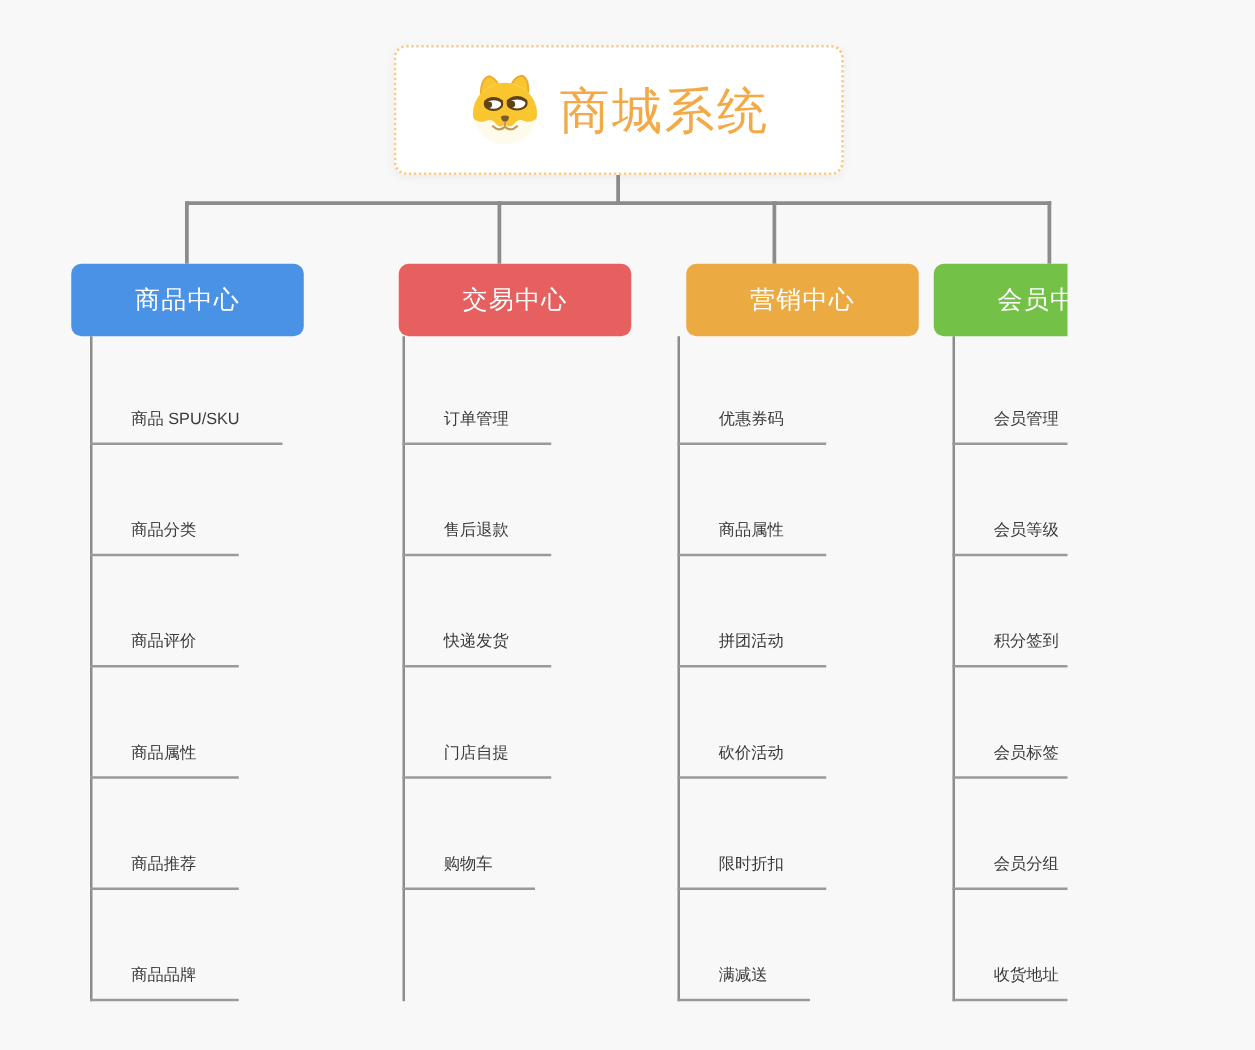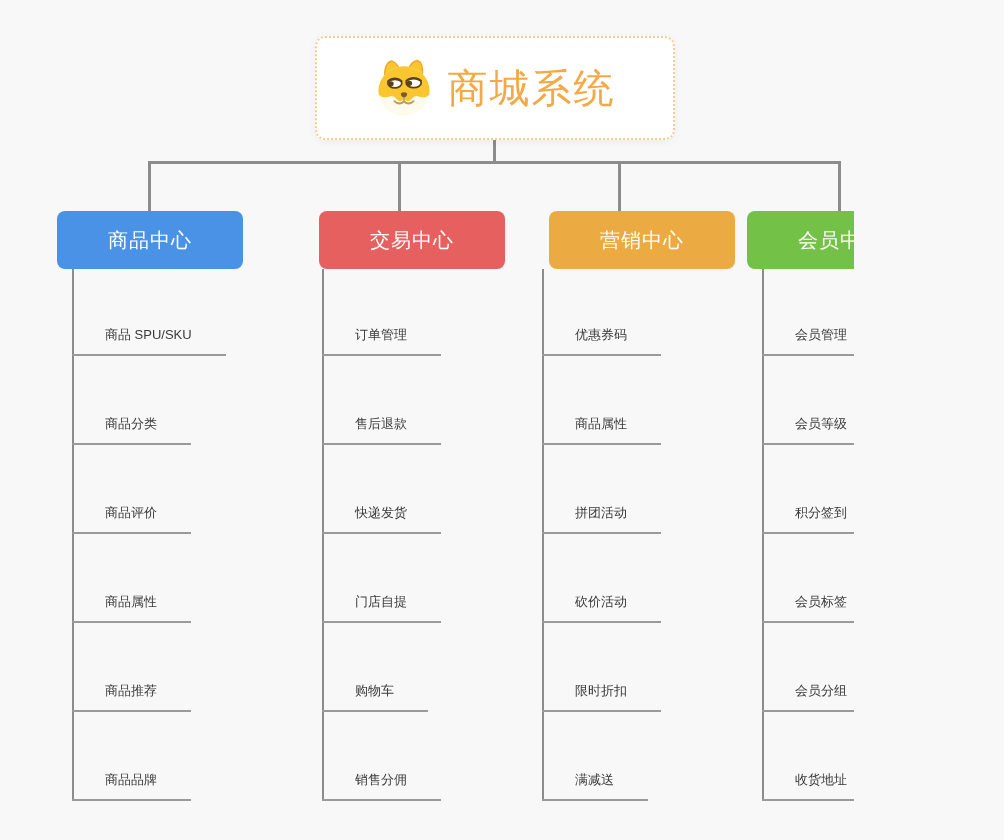--- a/index.html
+++ b/index.html
@@ -120,21 +120,20 @@
   <div class="node col1 row3">商品评价</div>
   <div class="node col1 row5">商品推荐</div>
   <div class="node col1 row4">商品属性</div>
   <div class="node col1 row6">商品品牌</div>
 
   <div class="node col2 row1">订单管理</div>
   <div class="node col2 row2">售后退款</div>
   <div class="node col2 row3">快递发货</div>
   <div class="node col2 row4">门店自提</div>
   <div class="node col2 row5">购物车</div>
-  <div class="node col2 row6">销售分佣</div>
 
   <div class="node col3 row1">优惠券码</div>
   <div class="node col3 row2">商品属性</div>
   <div class="node col3 row3">拼团活动</div>
   <div class="node col3 row4">砍价活动</div>
   <div class="node col3 row5">限时折扣</div>
   <div class="node col3 row6">满减送</div>
 
   <div class="node col4 row1">会员管理</div>
   <div class="node col4 row2">会员等级</div>

